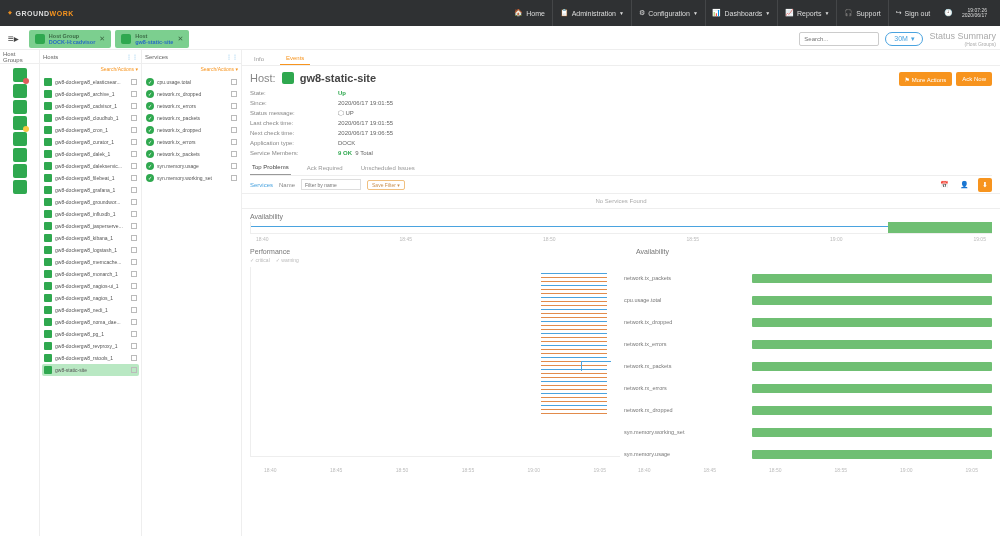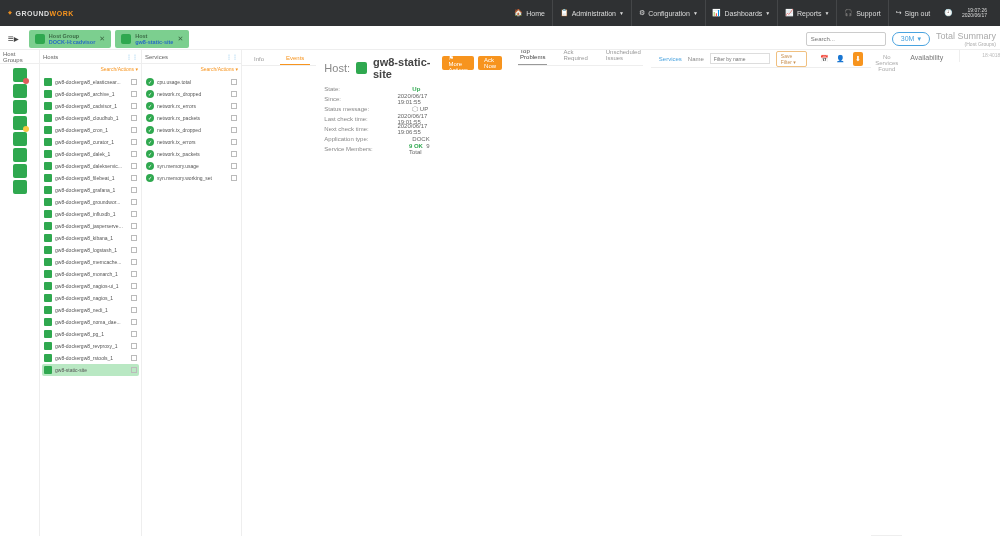--- a/index.html
+++ b/index.html
@@ -38,21 +38,21 @@
 .collist { flex: 1; overflow: hidden; padding: 2px; }
 .hg-item { width: 14px; height: 14px; margin: 2px auto; background: #2fa84f; border-radius: 2px; position: relative; }
 .hg-item.warn::after { content: ""; position: absolute; right: -2px; bottom: -2px; width: 6px; height: 6px; background: #f7c942; border-radius: 50%; }
 .hg-item.crit::after { content: ""; position: absolute; right: -2px; bottom: -2px; width: 6px; height: 6px; background: #e05b5b; border-radius: 50%; }
 .hitem, .sitem { display: flex; align-items: center; gap: 3px; padding: 2px 2px; border-radius: 2px; cursor: pointer; }
 .hitem .cb, .sitem .cb { width: 6px; height: 6px; border: 1px solid #bbb; margin-left: auto; flex-shrink: 0; }
 .hitem .bx { width: 8px; height: 8px; background: #2fa84f; border-radius: 1px; flex-shrink: 0; }
 .sitem .ok { width: 8px; height: 8px; background: #2fa84f; border-radius: 50%; flex-shrink: 0; display:flex;align-items:center;justify-content:center;color:#fff;font-size:5px;}
 .hitem .lbl, .sitem .lbl { font-size: 5px; color: #555; line-height: 1; overflow: hidden; text-overflow: ellipsis; white-space: nowrap; flex: 1; }
 .hitem.sel { background: #b9e8c3; }
-.main { flex: 1; display: flex; min-height: 0; overflow: hidden; }
+.main { flex: 1; display: flex; flex-direction: column; min-height: 0; overflow: hidden; }
 .mtabs { height: 16px; border-bottom: 1px solid #eee; display: flex; align-items: flex-end; padding: 0 6px; gap: 10px; }
 .mtabs .mt { font-size: 6px; padding: 3px 6px; cursor: pointer; }
 .mtabs .mt.info { color: #999; }
 .mtabs .mt.ev { color: #f7941e; border-bottom: 1px solid #f7941e; }
 .hdr { padding: 6px 8px 2px 8px; display: flex; }
 .hdr .left { flex: 1; }
 .hdr h1 { font-size: 11px; font-weight: 600; display: flex; align-items: center; gap: 6px; }
 .hdr h1 .ico { width: 12px; height: 12px; background: #2fa84f; border-radius: 2px; }
 .meta { margin-top: 4px; font-size: 6px; color: #666; }
 .meta .row { display: flex; gap: 6px; height: 10px; align-items: center; }
@@ -175,21 +175,21 @@
           <span class="x">✕</span>
         </div>
       </div>
     <div class="grow"></div>
     <input class="search" placeholder="Search..." style="">
     <div class="pill">
         <span>30M</span>
         <span>▾</span>
       </div>
     <div class="summary">
-      <div class="t">Total Summary</div>
+      <div class="t">Status Summary</div>
       <div class="s">(Host Groups)</div>
     </div>
   </div>
 
   <div class="body">
     <div class="col hg">
       <div class="colhead">
           <span>Host Groups</span>
         </div>
       <div class="collist" id="hg-list">

